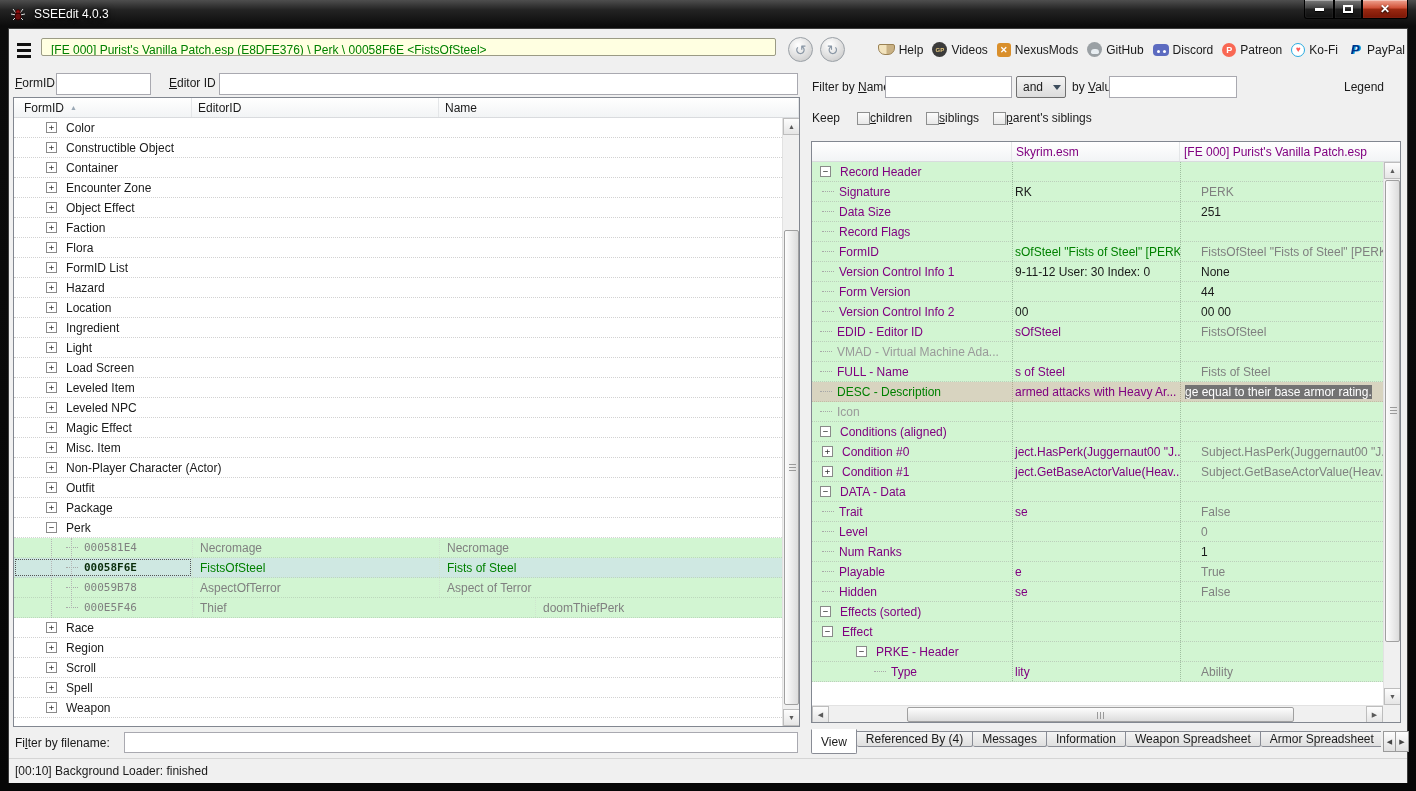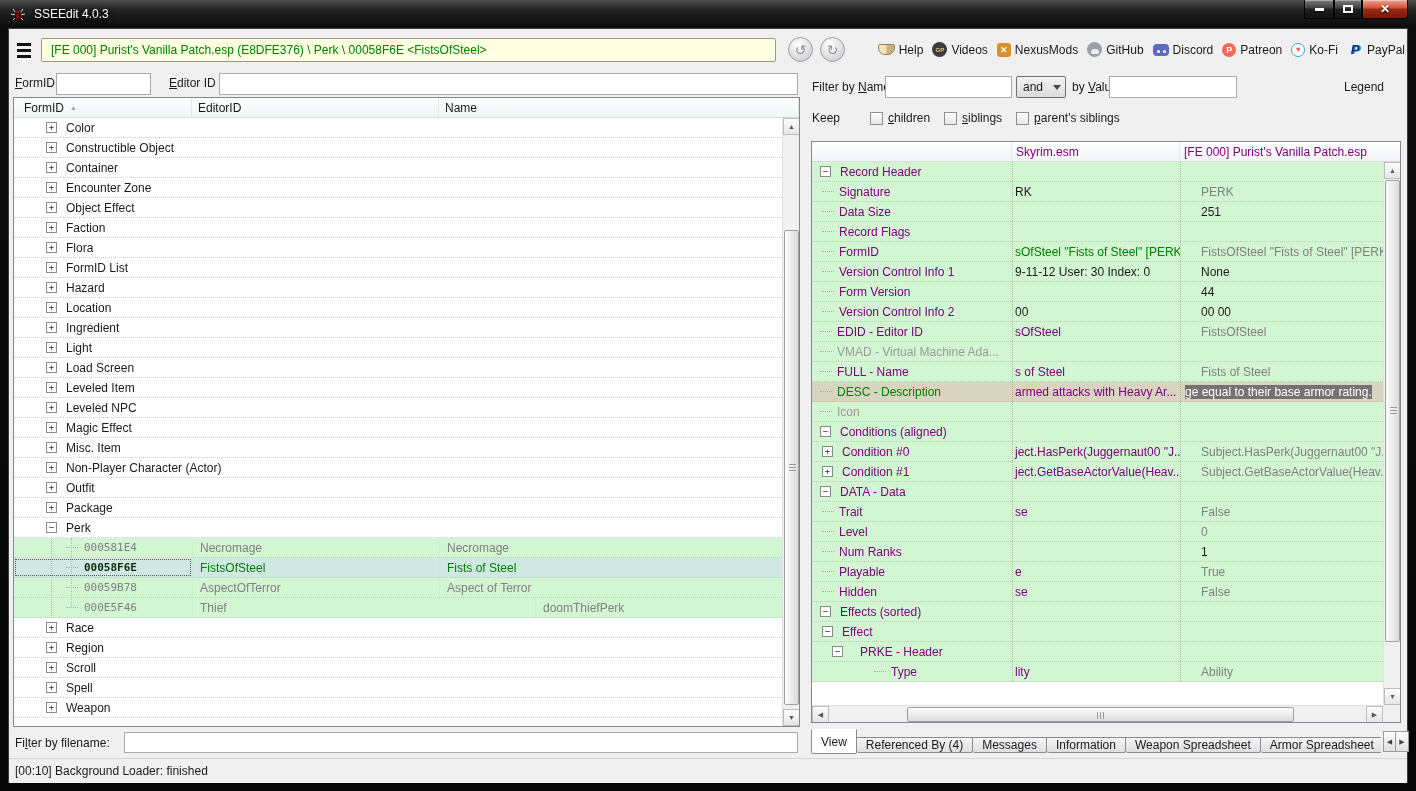--- a/index.html
+++ b/index.html
@@ -22,21 +22,21 @@
   .glyph-max { width:10px; height:8px; border:2px solid #fff; box-shadow:0 1px 1px #000; }
   .glyph-close { color:#fff; font-weight:bold; font-size:12px; text-shadow:0 1px 2px #000; }
 
   
   .client { position:absolute; left:8px; top:28px; width:1400px; height:755px; background:#f0f0f0;
     border:1px solid #3c3c3c; }
 
   
   .menu-btn { position:absolute; left:8px; top:12px; width:22px; height:18px; display:flex; flex-direction:column; justify-content:center; gap:3px; cursor:pointer; }
   .menu-btn i { display:block; height:3px; width:14px; background:#111; }
-  .breadcrumb { position:absolute; left:32px; top:9px; width:735px; height:24px; background:#ffffe1;
+  .breadcrumb { position:absolute; left:32px; top:9px; width:735px; height:18px; background:#ffffe1;
     border:1px solid #9b9b85; border-radius:2px; color:#008000; line-height:22px; padding-left:9px;
     white-space:nowrap; overflow:hidden; }
   .navbtn { position:absolute; top:8px; width:25px; height:25px; border-radius:50%;
     background:radial-gradient(circle at 40% 30%,#ffffff,#dcdcdc 60%,#c2c2c2); border:1px solid #9aa0a6;
     color:#8a97a5; font-size:14px; display:flex; align-items:center; justify-content:center; }
   .nav-back { left:779px; } .nav-fwd { left:811px; }
   .toolbar-links { position:absolute; left:843px; right:2px; top:8px; height:25px; display:flex; align-items:center; justify-content:flex-end; gap:9px; }
   .tlink { display:flex; align-items:center; gap:4px; cursor:pointer; white-space:nowrap; }
   .li { display:inline-flex; width:16px; height:15px; align-items:center; justify-content:center; position:relative; flex:none; }
   .help-book-icon { width:17px; height:11px; background:linear-gradient(90deg,#f2e3bd 48%,#c9b184 52%); border:1px solid #9a8254; border-radius:2px 2px 7px 7px; }
@@ -113,50 +113,50 @@
   
   .r-name-lbl { position:absolute; left:803px; top:51px; }
   .r-name-input { position:absolute; left:876px; top:47px; width:127px; height:22px; }
   .dropdown { position:absolute; left:1007px; top:47px; width:50px; height:22px; border:1px solid #707070; border-radius:2px;
     background:linear-gradient(180deg,#f4f4f4,#dcdcdc); display:flex; align-items:center; padding-left:6px; cursor:pointer; }
   .dd-arrow { position:absolute; right:4px; top:8px; width:0; height:0; border-left:4px solid transparent; border-right:4px solid transparent; border-top:5px solid #3c4c5c; }
   .r-value-lbl { position:absolute; left:1063px; top:51px; }
   .r-value-input { position:absolute; left:1100px; top:47px; width:128px; height:22px; }
   .legend-lbl { position:absolute; left:1335px; top:51px; cursor:pointer; }
   .keep-row { position:absolute; left:803px; top:80px; height:18px; display:flex; align-items:center; gap:14px; }
-  .keep-word { margin-right:16px; }
-  .cb-item { display:flex; align-items:center; gap:5px; cursor:pointer; }
+  .keep-word { margin-right:3px; }
+  .cb-item { display:flex; align-items:center; cursor:pointer; }
   .cb { width:13px; height:13px; border:1px solid #8e8f8f; background:linear-gradient(180deg,#fcfcfc,#e8e8e8); flex:none; }
 
   
   .view-table { position:absolute; left:802px; top:112px; width:590px; height:582px; background:#fff; border:1px solid #828790; overflow:hidden; }
   .vt-header { position:absolute; left:0; top:0; right:0; height:20px; background:linear-gradient(180deg,#ffffff,#f2f4f5); border-bottom:1px solid #d9dbde; display:flex; }
   .vt-h1 { width:200px; border-right:1px solid #e4e6e8; }
   .vt-h2 { width:168px; border-right:1px solid #e4e6e8; padding-left:4px; }
   .vt-h3 { flex:1; padding-left:4px; }
   .vt-h2,.vt-h3 { color:#800080; display:flex; align-items:center; white-space:nowrap; overflow:hidden; }
   .vt-rows { position:absolute; left:0; top:20px; right:17px; bottom:17px; overflow:hidden; }
   .vrow { height:20px; display:flex; background:#d2f5d2; border-bottom:1px dotted #bccfbc; cursor:default; }
   .vrow.row-beige { background:#d8d4c0; border-bottom:1px dotted #c2bda6; }
   .vcell { display:flex; align-items:center; white-space:nowrap; overflow:hidden; }
   .vc-label { width:200px; }
   .vc-2 { width:168px; border-left:1px dotted #9fbf9f; padding-left:2px; }
   .vc-3 { flex:1; border-left:1px dotted #9fbf9f; padding-left:20px; }
   .row-beige .vc-2, .row-beige .vc-3 { border-left:1px dotted #b0ab90; }
-  .ind0 { padding-left:8px; } .ind1 { padding-left:10px; } .ind2 { padding-left:20px;gap:8px; } .ind3 { padding-left:62px; }
+  .ind0 { padding-left:8px; } .ind1 { padding-left:10px; } .ind2 { padding-left:44px; } .ind3 { padding-left:62px; }
   .lbl-purple { color:#800080; } .lbl-green { color:#008000; } .lbl-gray { color:#9a9a9a; }
   .t-sel span { background:#737373; color:#fff; }
   .c3-flush { padding-left:4px; }
   .right-scroll { right:0; top:20px; bottom:17px; border-left:1px solid #e2e2e2; }
   .vt-hscroll { left:0; right:17px; bottom:0; }
   .vt-corner { position:absolute; right:0; bottom:0; width:17px; height:17px; background:#f0f0f0; }
 
   
   .tabs { position:absolute; left:802px; top:700px; width:570px; height:26px; display:flex; align-items:flex-start; overflow:hidden; }
-  .tab { flex:none; height:16px; margin-top:8px; padding:0 9px; display:flex; align-items:center; background:linear-gradient(180deg,#f4f4f4,#dfdfdf); border:1px solid #898c95; border-left-width:0; border-radius:0 0 2px 2px; cursor:pointer; white-space:nowrap; }
+  .tab { flex:none; height:16px; margin-top:2px; padding:0 9px; display:flex; align-items:center; background:linear-gradient(180deg,#f4f4f4,#dfdfdf); border:1px solid #898c95; border-left-width:0; border-radius:0 0 2px 2px; cursor:pointer; white-space:nowrap; }
   .tab:first-child { border-left-width:1px; }
   .tab.tab-active { height:25px; margin-top:0; background:#fff; border-top:1px solid #fff; border-left-width:1px; position:relative; z-index:2; }
   .tab-scrollers { position:absolute; left:1374px; top:702px; display:flex; }
   .tsb { width:13px; height:21px; background:linear-gradient(180deg,#fdfdfd,#e0e0e0); border:1px solid #9a9a9a; color:#444; font-size:7px; display:flex; align-items:center; justify-content:center; cursor:pointer; }
   .tsb + .tsb { border-left:none; }
 
   
   .filterfile-lbl { position:absolute; left:6px; top:707px; }
   .filterfile-input { position:absolute; left:115px; top:703px; width:674px; height:21px; }
   .statusbar { position:absolute; left:0; right:0; top:729px; height:25px; background:#f0f0f0; border-top:1px solid #d5d5d5; display:flex; align-items:center; padding-left:6px; }

